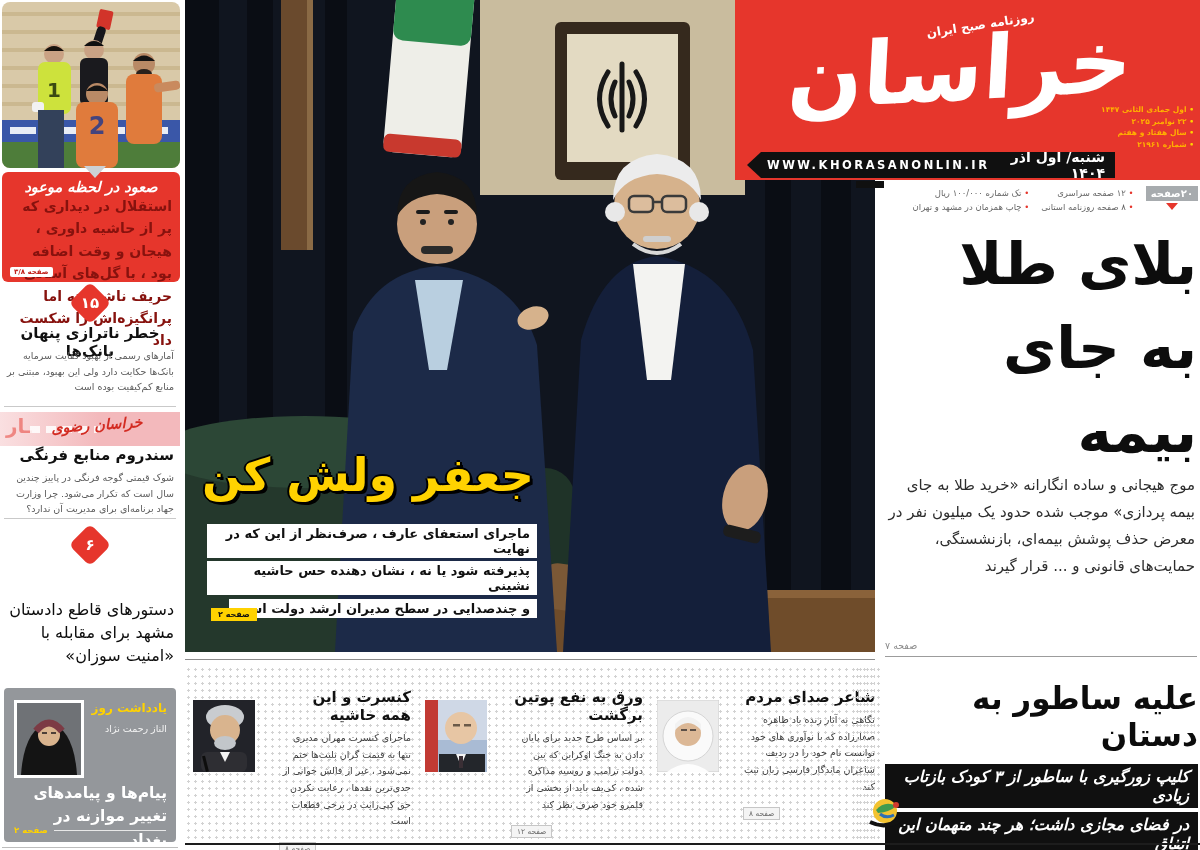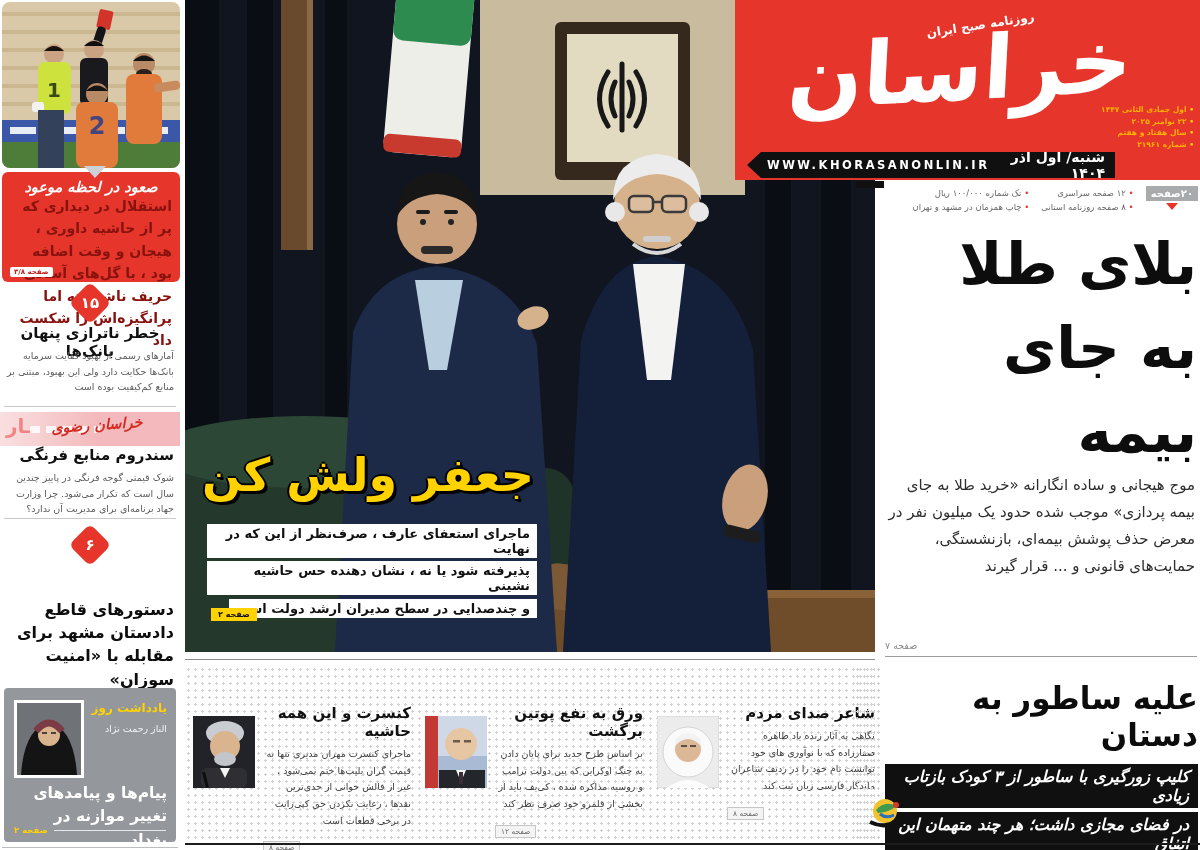--- a/index.html
+++ b/index.html
@@ -59,21 +59,21 @@
                   padding:2px 7px;margin-bottom:3px;}
   .photo-badge{position:absolute;left:26px;top:608px;background:#ffd200;color:#111;z-index:3;
                font-size:8px;font-weight:bold;padding:2px 7px;}
   .photo-rule{position:absolute;left:185px;top:659px;width:690px;height:1px;background:#8c8c8c;}
 
   
   .dots{background-image:radial-gradient(#d2d2d2 1px,transparent 1.3px);background-size:7px 7px;}
   .bottom-strip{position:absolute;left:185px;top:666px;width:690px;height:176px;
                 display:flex;gap:14px;padding-top:22px;box-sizing:border-box;}
   .dots-col{position:absolute;left:854px;top:666px;width:28px;height:176px;}
-  .teaser{width:218px;display:flex;gap:8px;margin-top:16px;}
+  .teaser{width:218px;display:flex;gap:24px;}
   .teaser-photo{flex:0 0 62px;margin-top:12px;}
   .teaser-txt{flex:1;text-align:right;}
   .teaser-h{font-size:15px;font-weight:bold;color:#111;}
   .teaser-b{font-size:9.5px;color:#3d3d3d;line-height:1.75;margin-top:6px;}
   .badge-row{text-align:left;margin-top:6px;}
   .pg-badge{display:inline-block;border:1px solid #c6c6c6;background:#f4f4f4;color:#6b6b6b;
             font-size:7.5px;padding:1px 5px;}
   .bottom-rule{position:absolute;left:185px;top:843px;width:1015px;height:2px;background:#1d1d1d;}
   .cartoon-logo{position:absolute;left:866px;top:796px;z-index:8;}
 
@@ -101,21 +101,21 @@
   .regional{position:absolute;left:0;top:412px;width:180px;height:34px;
             background:linear-gradient(90deg,rgba(243,185,188,.45),#f3b9bc 55%);overflow:hidden;}
   .regional .frag{position:absolute;left:6px;top:2px;font-size:20px;font-weight:bold;color:#e6362c;
                   opacity:.5;}
   .regional .dashes{position:absolute;left:30px;top:14px;width:70px;height:7px;
         background:repeating-linear-gradient(90deg,#fff 0 10px,transparent 10px 16px);opacity:.85;}
   .regional .callig{position:absolute;right:38px;top:5px;color:#d32b22;font-size:14.5px;
                     font-weight:bold;font-style:italic;transform:rotate(-4deg);}
   .kicker{position:absolute;left:2px;top:566px;width:176px;color:#c4211a;font-size:10px;
           font-weight:bold;line-height:1.5;text-align:center;}
-  .pros-h{position:absolute;left:2px;top:598px;width:176px;font-size:16px;font-weight:bold;
+  .pros-h{position:absolute;left:2px;top:598px;width:176px;font-size:16px;font-weight:normal;
           color:#0d0d0d;line-height:1.45;text-align:right;padding-right:4px;box-sizing:border-box;}
   .daily-note{position:absolute;left:4px;top:688px;width:172px;height:154px;background:#94979b;
               border-radius:4px;}
   .dn-photo{position:absolute;left:10px;top:12px;width:64px;height:72px;border:3px solid #fff;
             overflow:hidden;background:#6f7276;}
   .dn-label{position:absolute;right:9px;top:13px;color:#ffd200;font-size:12px;font-weight:bold;}
   .dn-author{position:absolute;right:9px;top:35px;color:#f4f4f4;font-size:9.5px;}
   .dn-h{position:absolute;right:9px;left:8px;top:94px;color:#fff;font-size:15.5px;font-weight:bold;
         line-height:1.5;text-align:right;}
   .dn-foot{position:absolute;left:10px;right:10px;bottom:7px;display:flex;align-items:center;gap:6px;}

